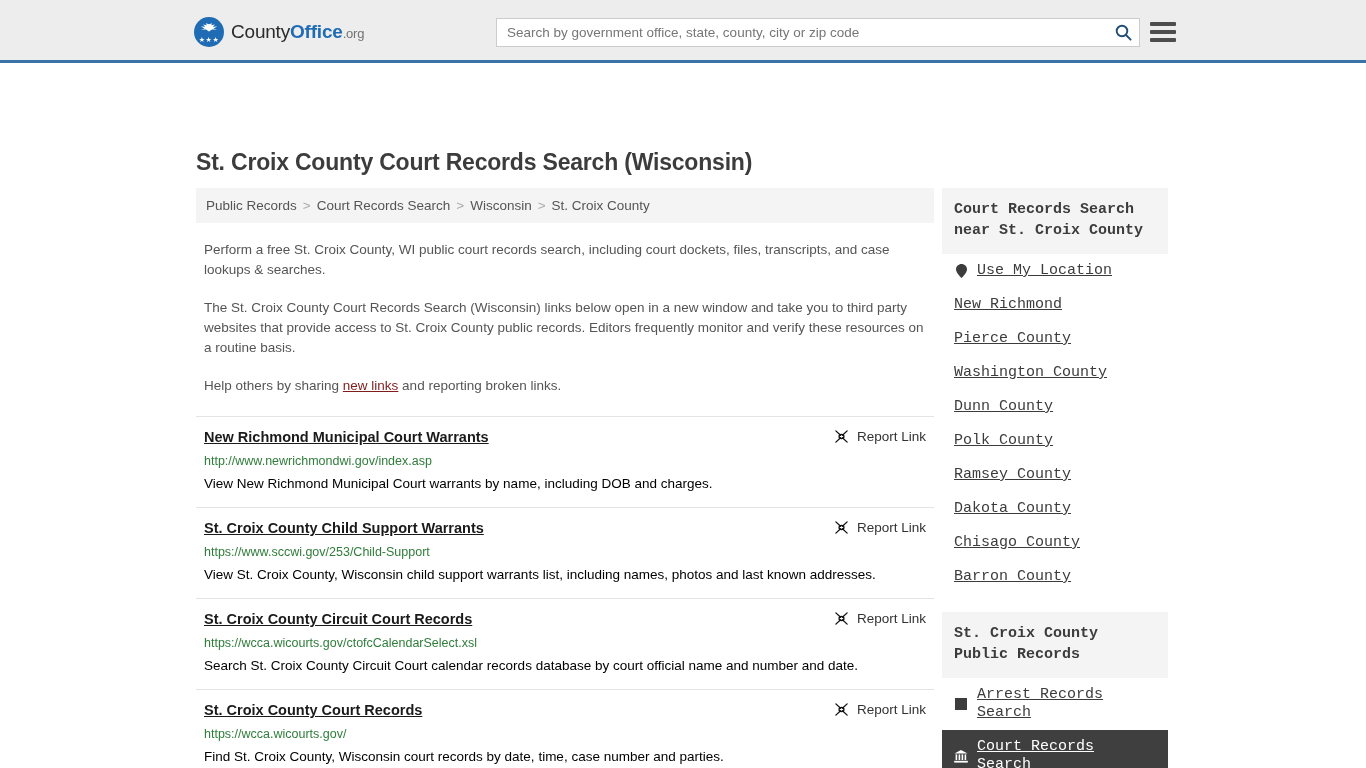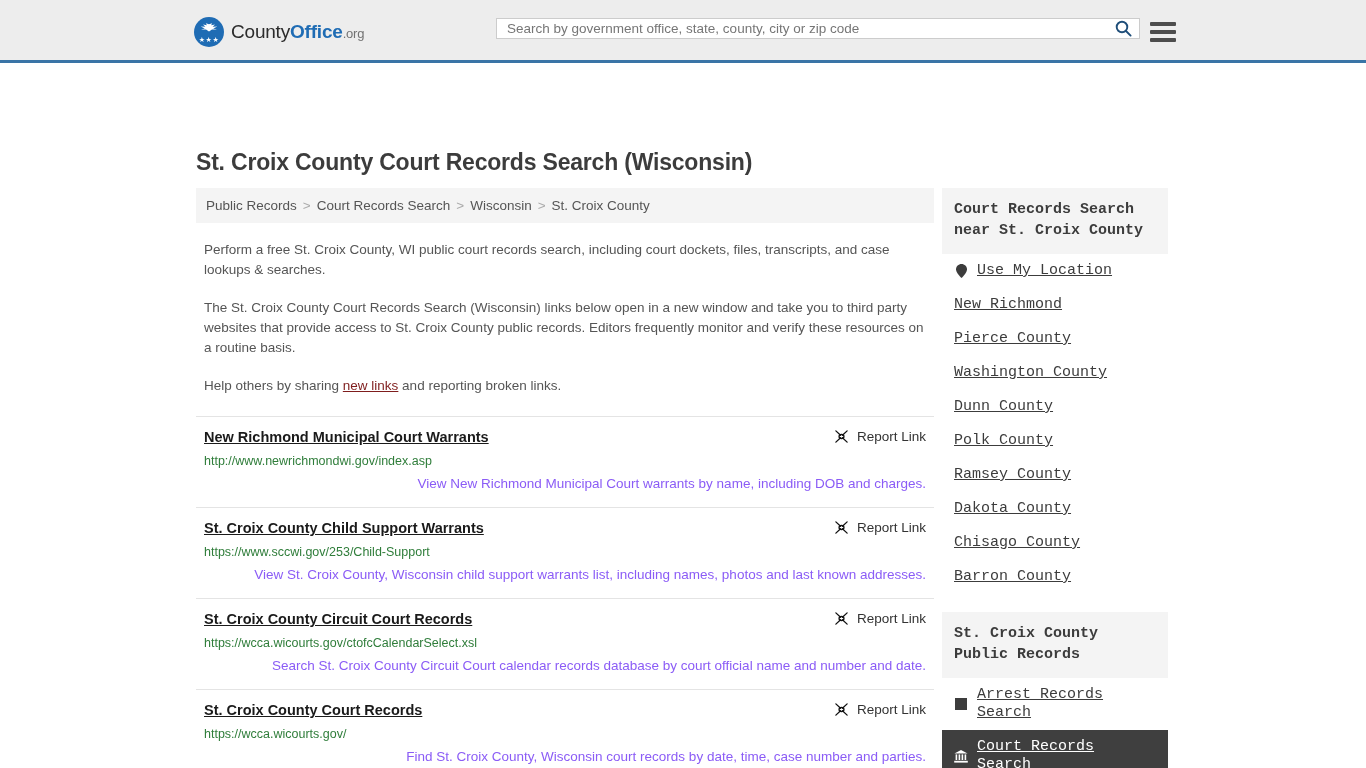--- a/index.html
+++ b/index.html
@@ -60,21 +60,21 @@
     letter-spacing: -0.2px;
     white-space: nowrap;
   }
   .logo-text .b { color: #1f6cb4; font-weight: bold; }
   .logo-text .n { font-weight: normal; }
   .logo-text .tld { font-size: 13px; color: #737373; }
 
   .search-wrap {
     position: absolute;
     left: 496px; top: 18px;
-    width: 644px; height: 21px;
+    width: 644px; height: 29px;
     background: #ffffff;
     border: 1px solid #ccc;
     display: flex;
     align-items: flex-start;
   }
   .search-input {
     flex: 1 1 auto;
     border: 0; outline: 0;
     background: transparent;
     font-family: "Liberation Sans", sans-serif;
@@ -191,24 +191,23 @@
   .result-url {
     display: block;
     font-size: 12.5px;
     color: #2f7d3a;
     margin-top: 6px;
     text-decoration: none;
     line-height: 16px;
   }
   .result-desc {
     font-size: 13.5px;
-    color: #8b5cf6;
+    color: #000000;
     line-height: 21px;
     margin: 4px 0 0 0;
-    text-align: right;
   }
 
   
   .sidebar {
     position: absolute;
     left: 942px; top: 125px;
     width: 226px;
   }
   .side-card { margin-bottom: 18px; font-family: Liberation Mono, monospace; }
   .side-head {

